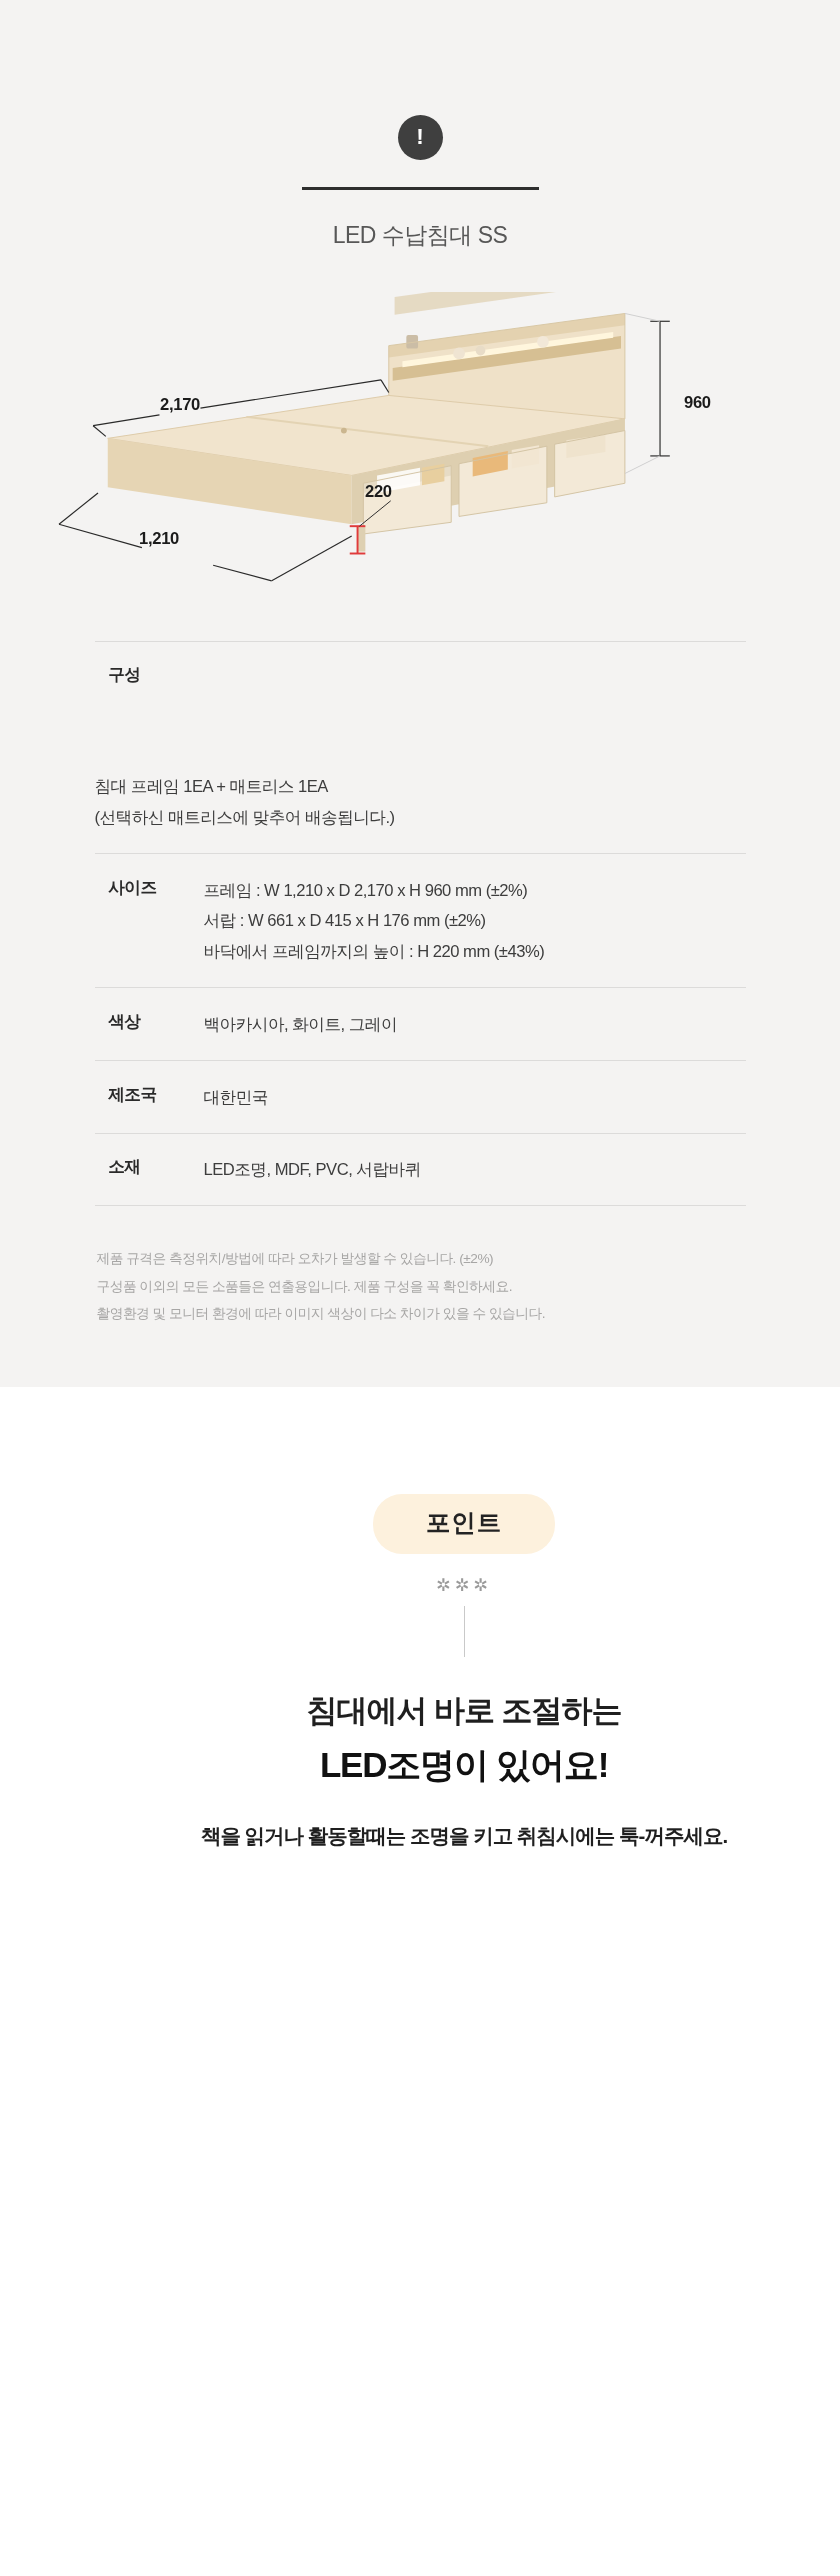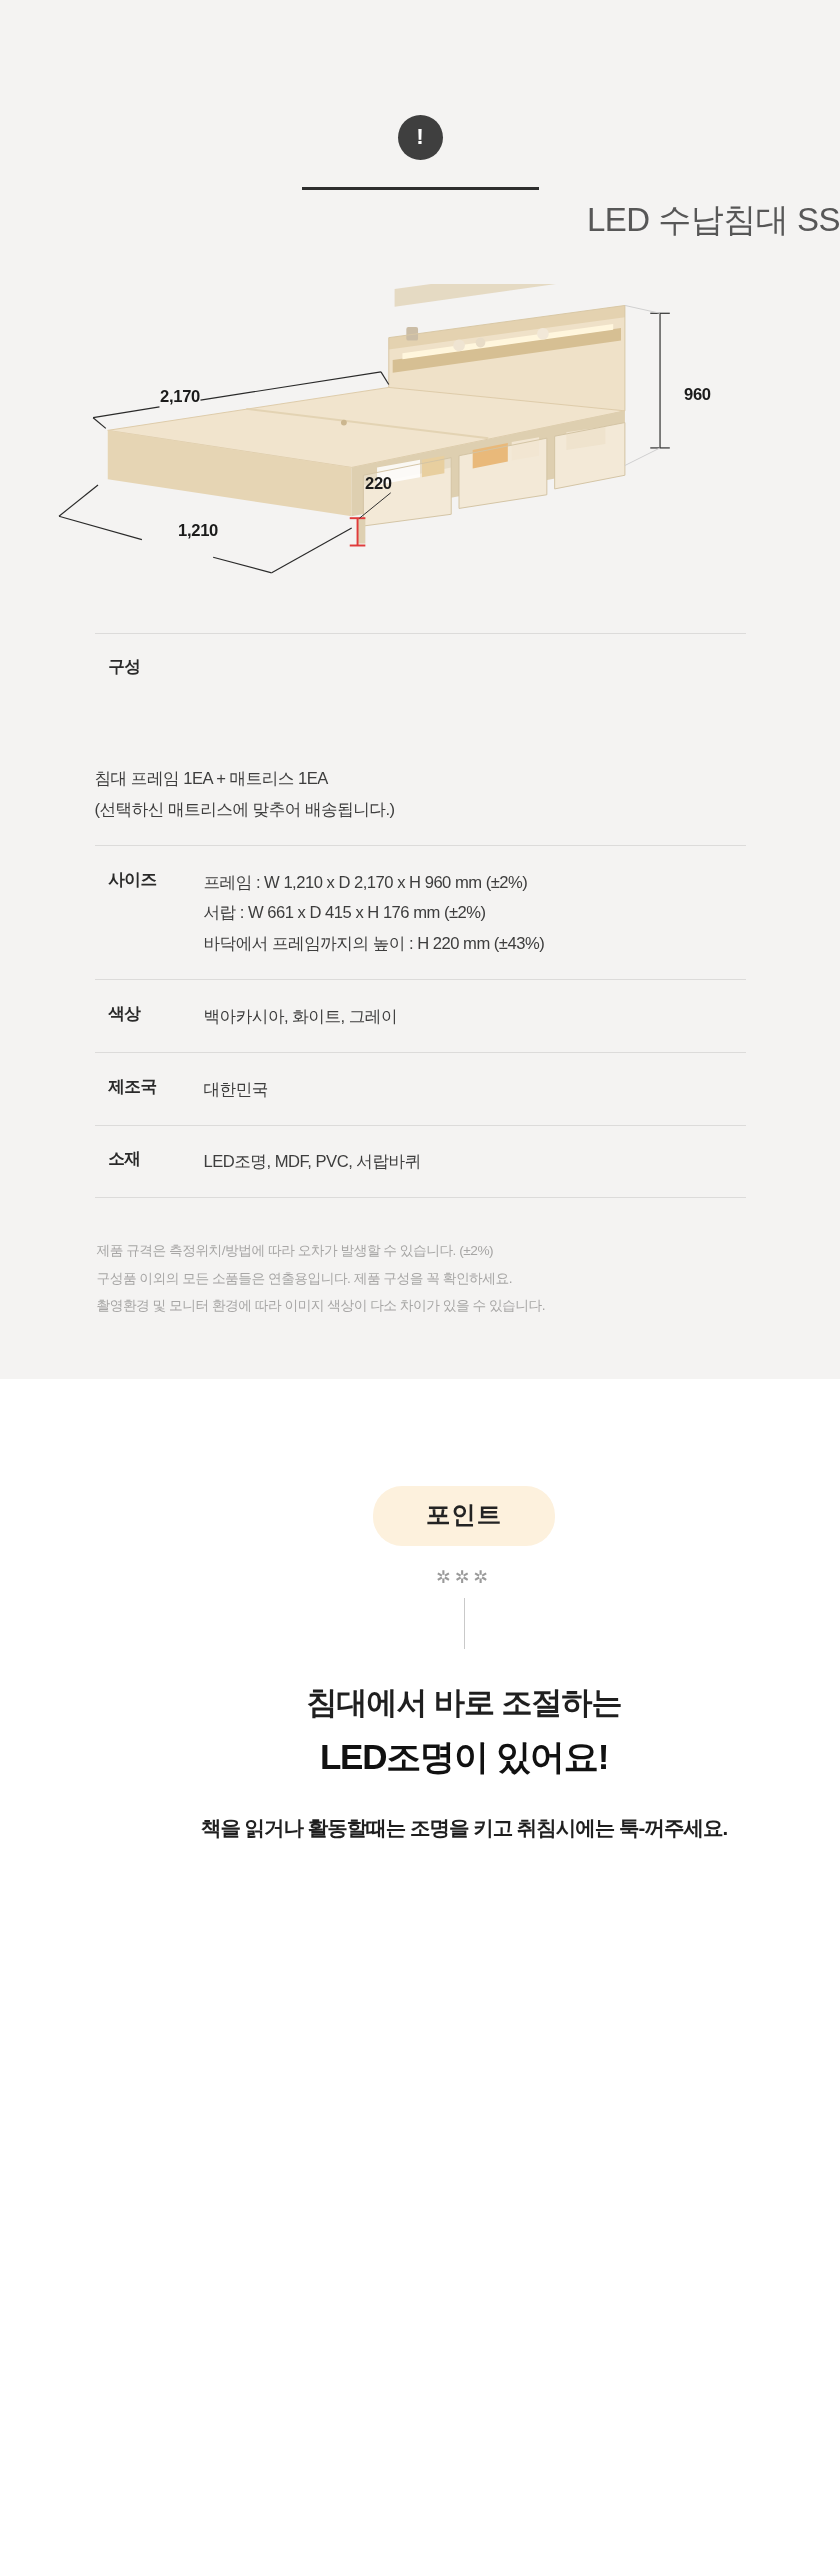--- a/index.html
+++ b/index.html
@@ -52,25 +52,25 @@
     text-align: center;
     position: relative;
   }
   .title-underline {
     width: 237px;
     height: 2.9px;
     background: #2e2e2e;
     margin: 2px auto 0 auto;
   }
   .info-subtitle {
-    text-align: right;
-    font-size: 33px;
+    text-align: center;
+    font-size: 23px;
     color: #575757;
     letter-spacing: -0.5px;
-    margin-top: 8px;
+    margin-top: 30px;
   }
 
   
   .bed-area {
     position: relative;
     width: 840px;
     height: 322px;
     margin-top: 41px;
   }
   .bed-svg-holder {
@@ -83,21 +83,21 @@
     position: absolute;
     font-size: 16.6px;
     font-weight: bold;
     color: #1b1b1b;
     letter-spacing: -0.3px;
     white-space: nowrap;
   }
   .dim-2170 { left: 160px; top: 103px; }
   .dim-960  { left: 684px; top: 101px; }
   .dim-220  { left: 365px; top: 190px; }
-  .dim-1210 { left: 139px; top: 237px; margin-left: 39px; }
+  .dim-1210 { left: 139px; top: 237px; }
 
   
   .spec-table {
     width: 651px;
     margin: 27px auto 0 auto;
   }
   .spec-row {
     display: flex;
     align-items: flex-start;
     border-top: 1px solid #dcdbda;

